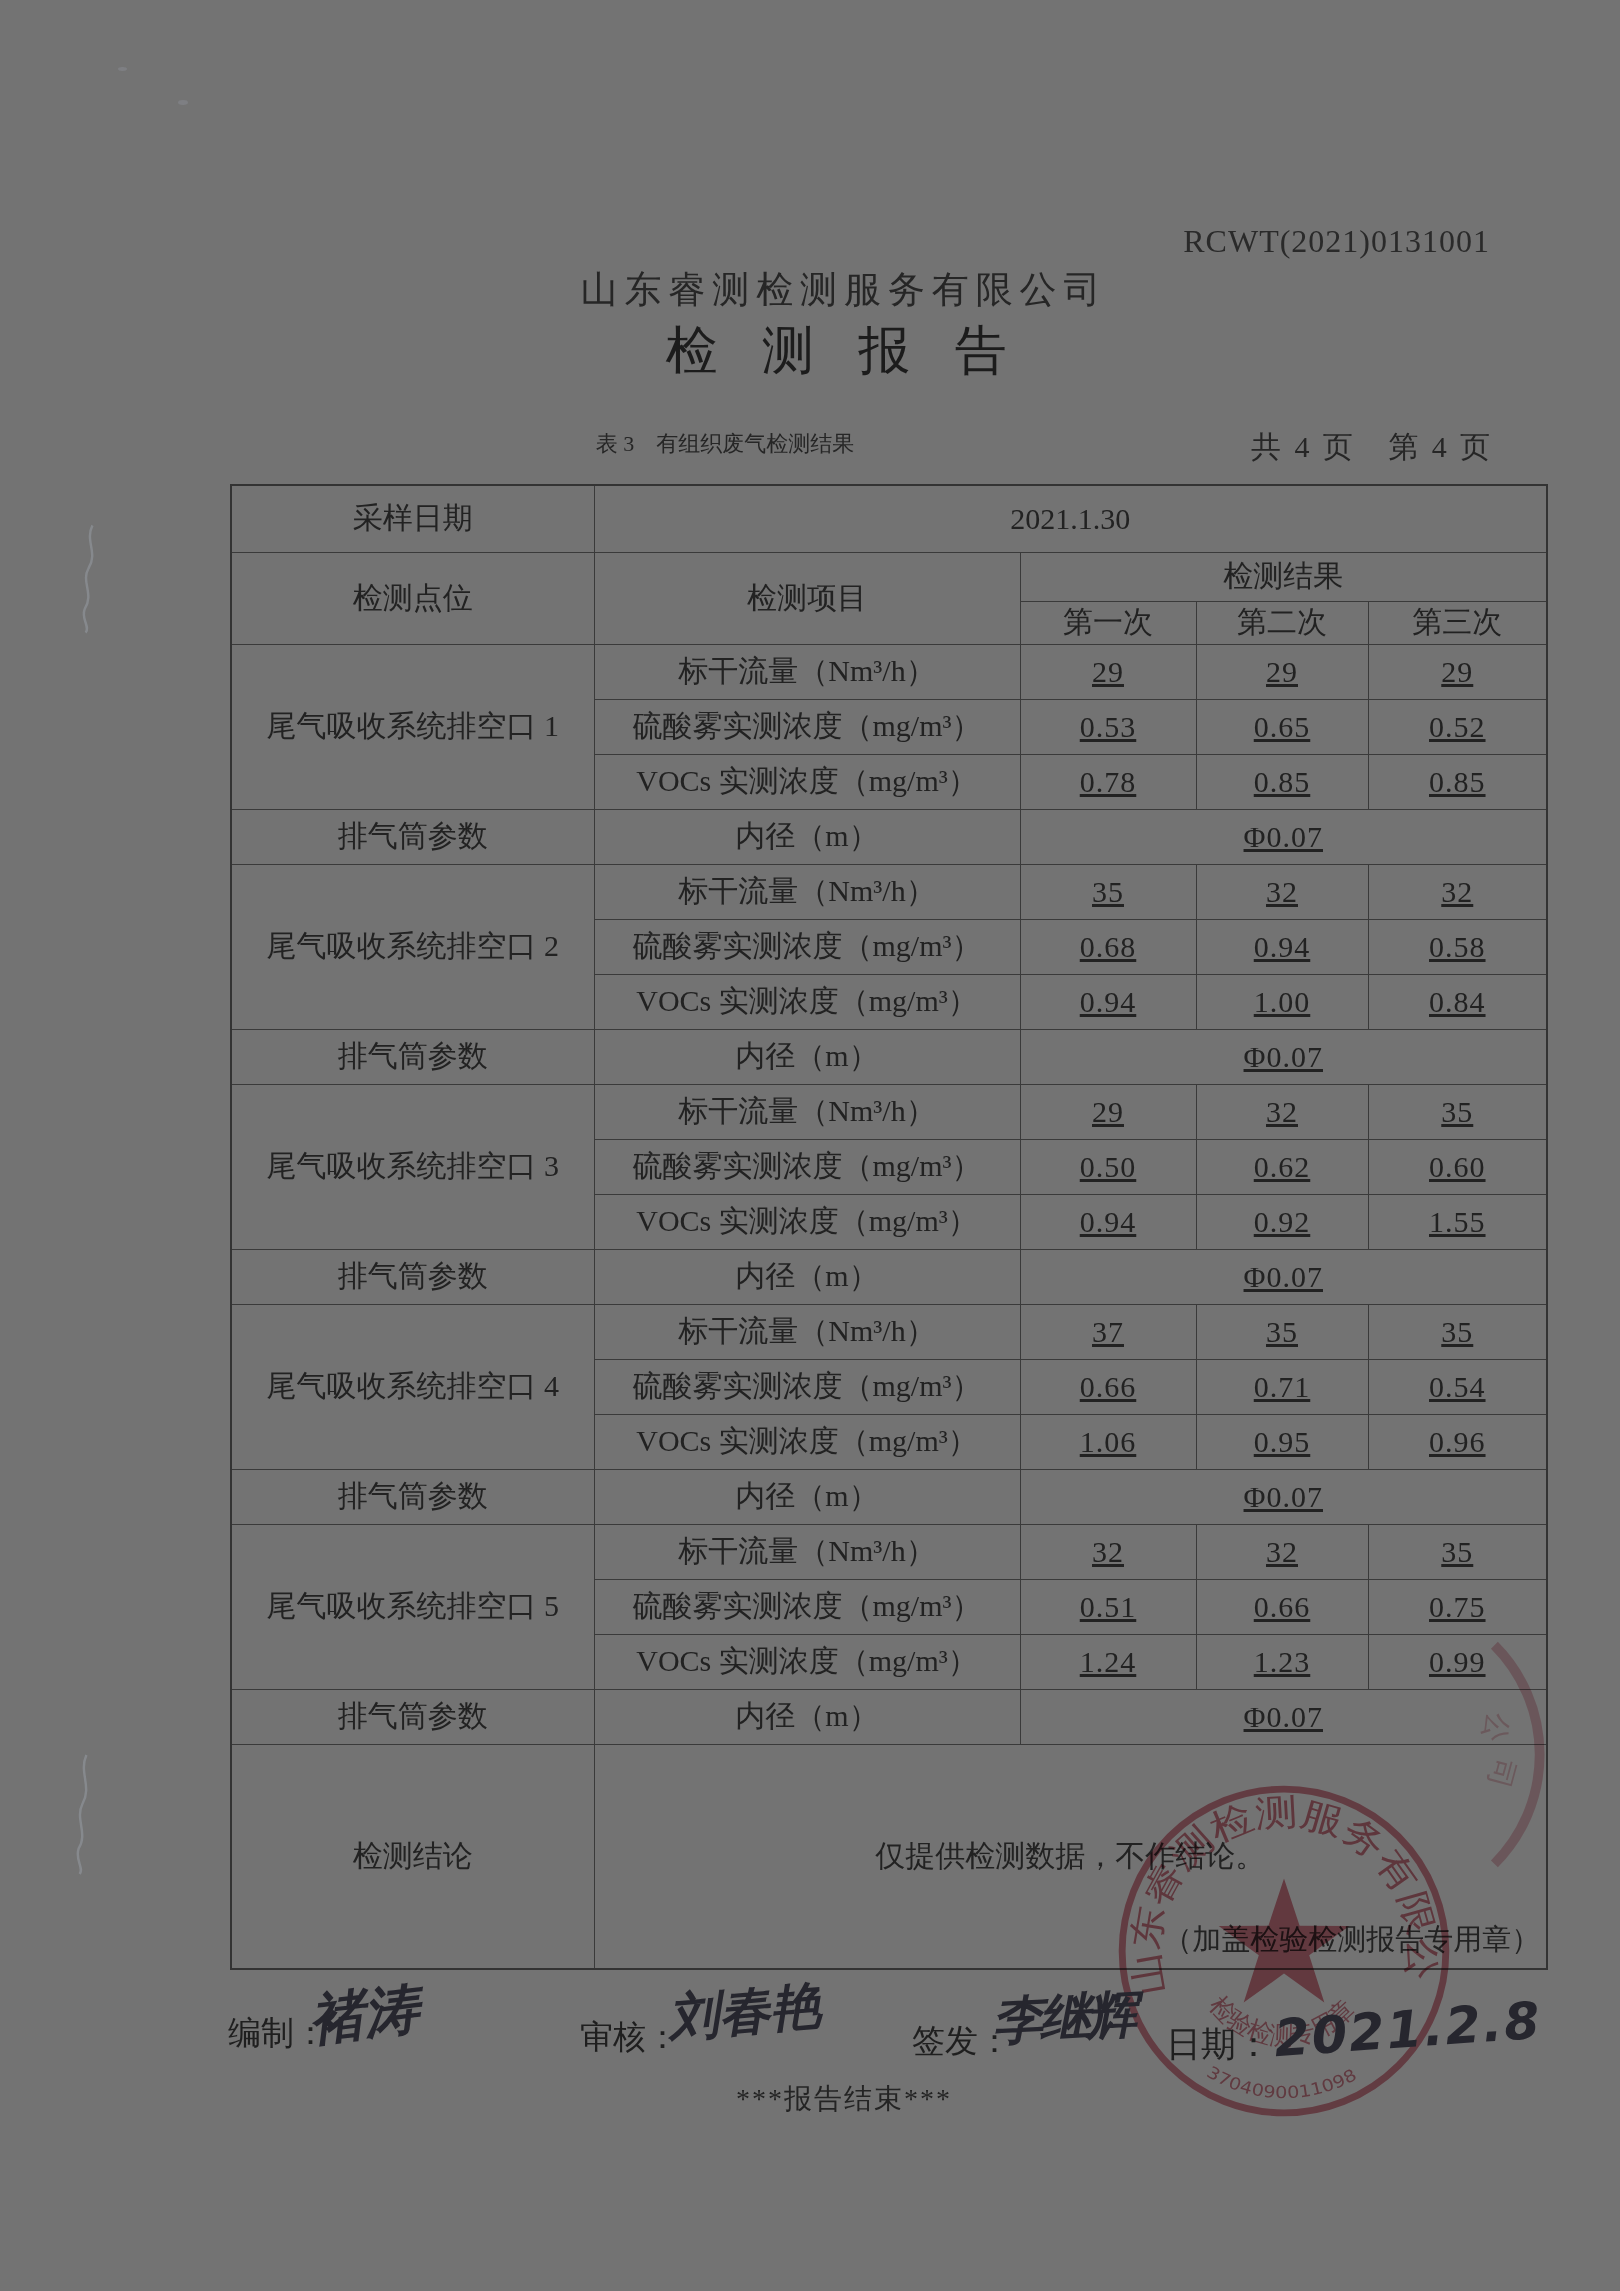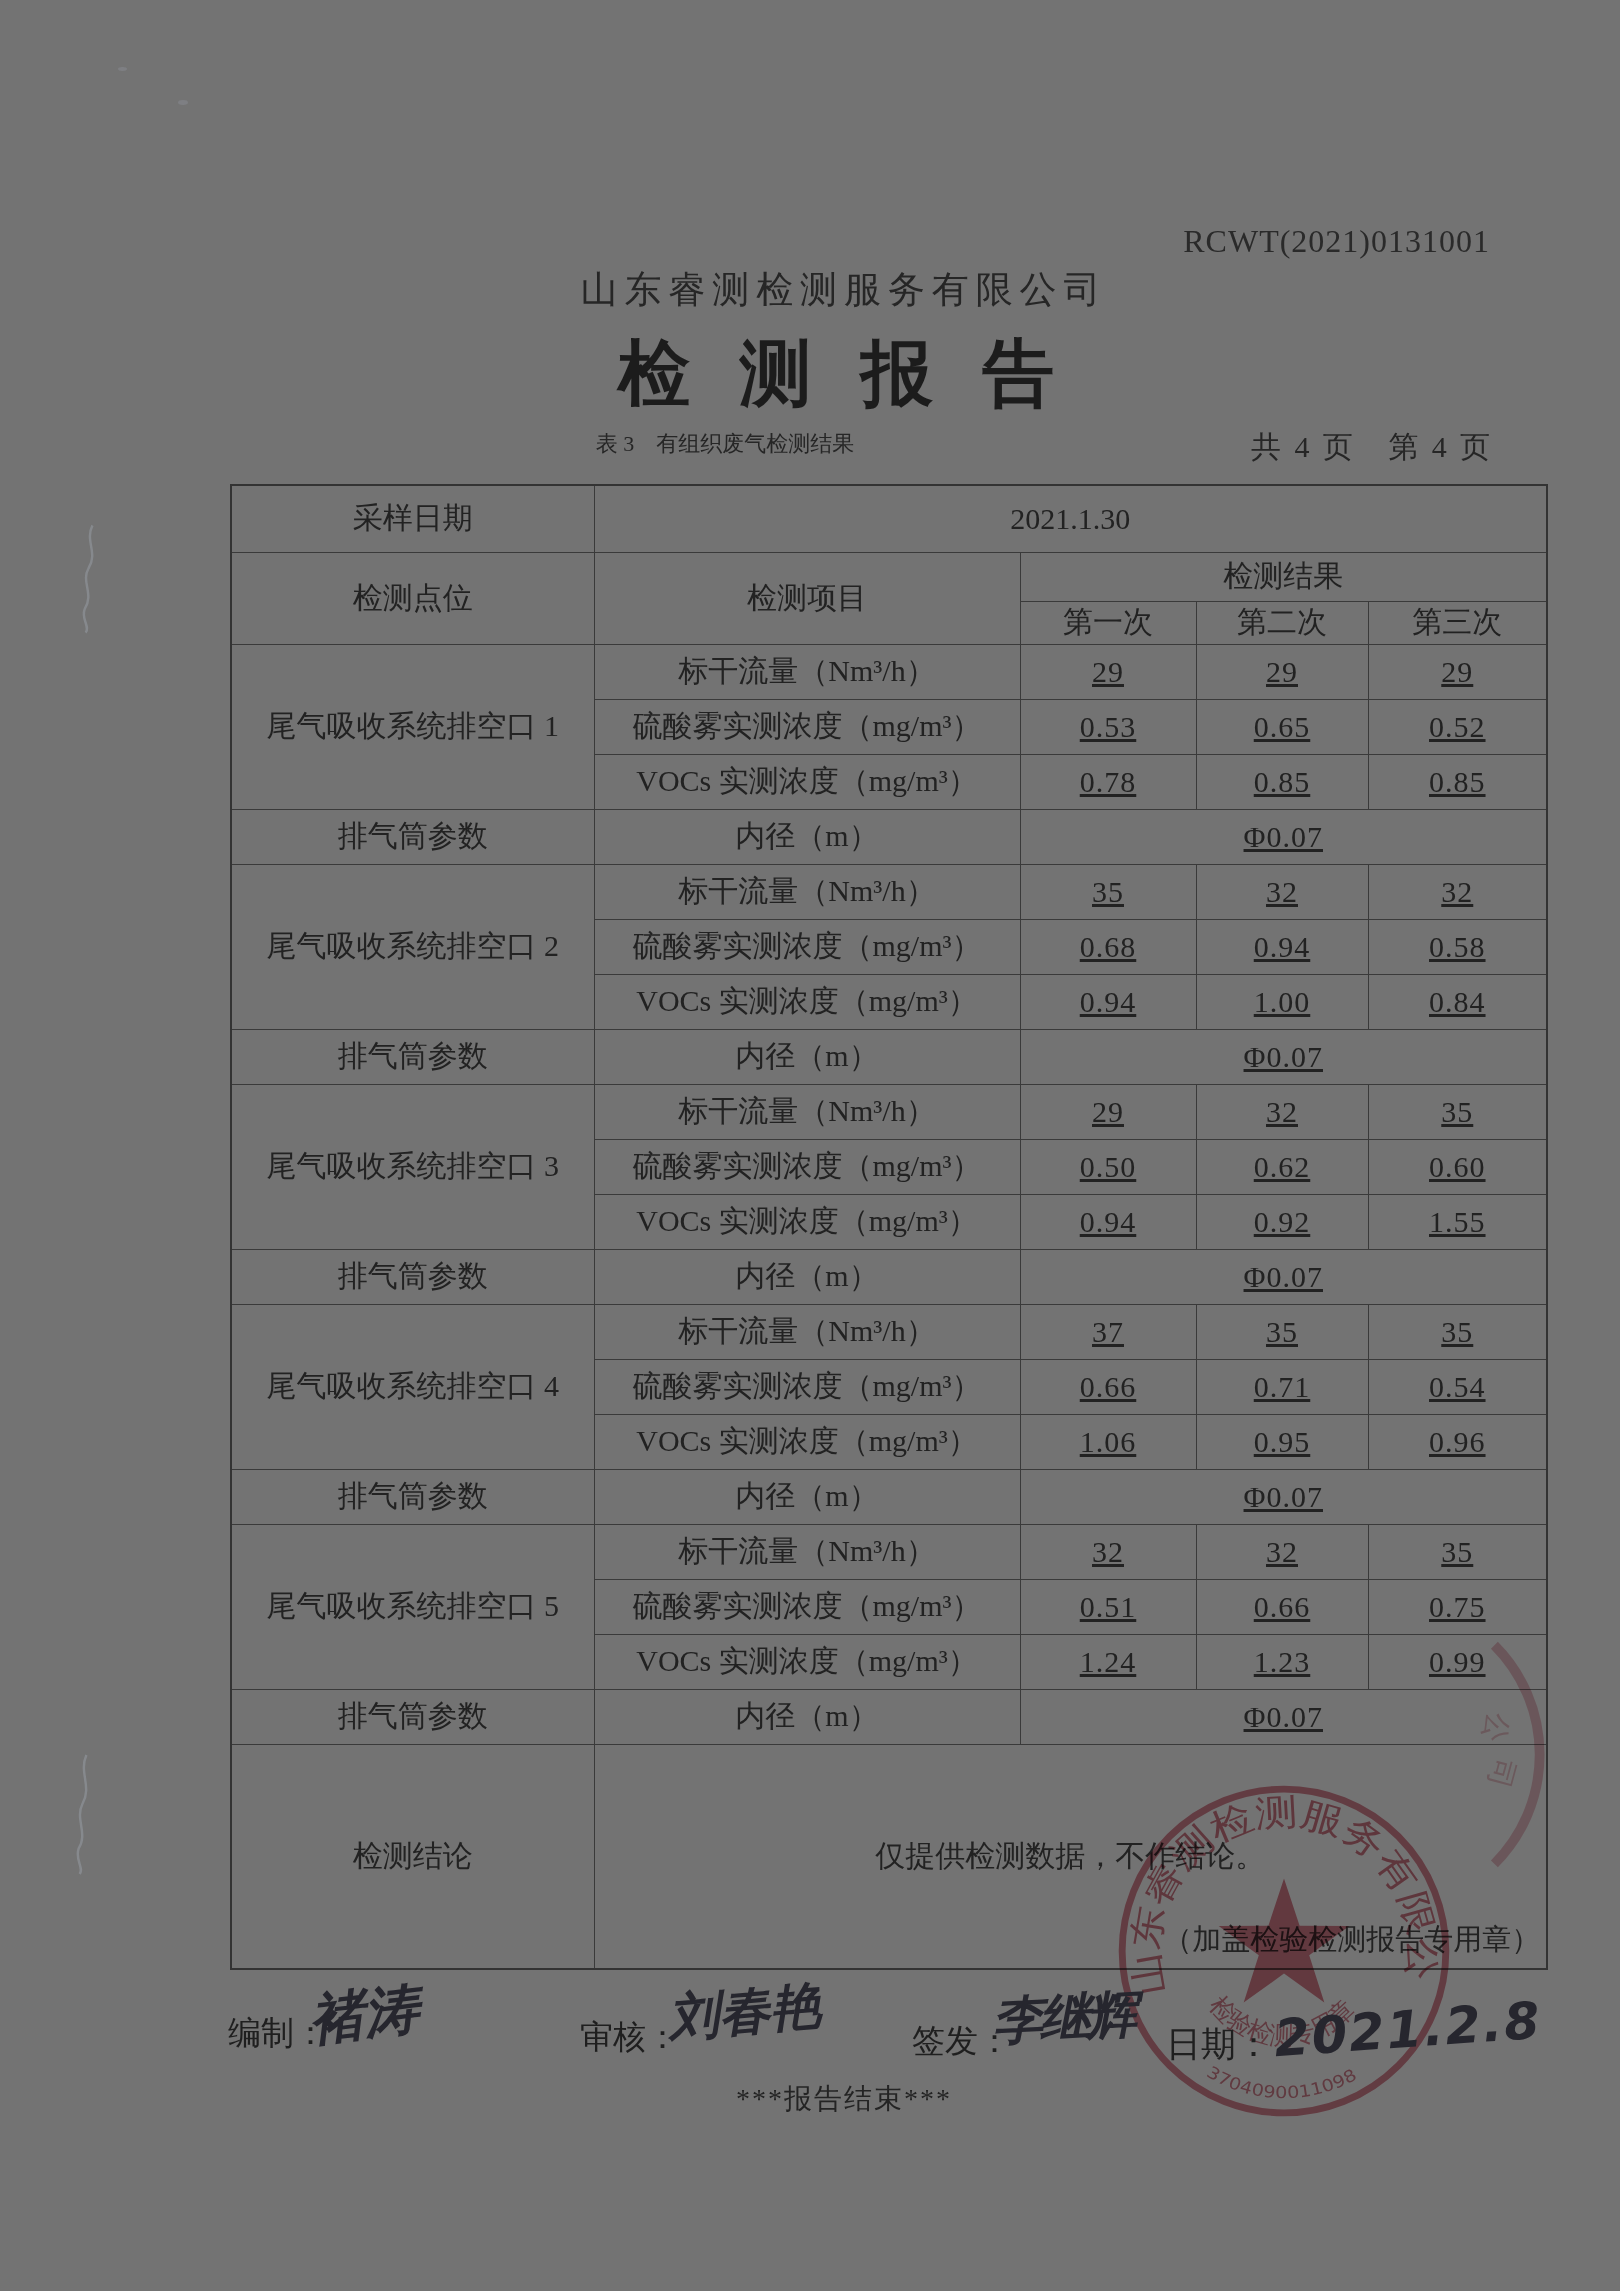--- a/index.html
+++ b/index.html
@@ -6,22 +6,22 @@
   .page{
     position:relative;width:1620px;height:2292px;background:#737373;
     font-family:"Liberation Serif","DejaVu Serif",serif;color:#1e1e1e;overflow:hidden;
     margin:0 auto;
   }
   
   .report-no{position:absolute;top:223px;left:1000px;width:490px;text-align:right;
     font-size:32px;letter-spacing:1px;color:#2a2a2a;}
   .company{position:absolute;top:265px;left:186px;width:1316px;text-align:center;
     font-size:37px;letter-spacing:6.9px;color:#262626;}
-  .doc-title{position:absolute;top:326px;left:186px;width:1316px;text-align:center;
-    font-size:72px;font-weight:bold;letter-spacing:15.7px;color:#1c1c1c;}
+  .doc-title{position:absolute;top:316px;left:186px;width:1316px;text-align:center;
+    font-size:52px;font-weight:normal;letter-spacing:15.7px;color:#1c1c1c;}
   .caption{position:absolute;top:429px;left:186px;width:1078px;text-align:center;
     font-size:22px;color:#262626;}
   .pagination{position:absolute;top:427px;left:1078px;width:415px;text-align:right;
     font-size:30px;letter-spacing:2.9px;color:#262626;}
   
   table.report{position:absolute;left:186px;top:484px;width:1316px;
     border-collapse:collapse;table-layout:fixed;z-index:2;margin-left:44px;}
   table.report td{border:1.7px solid #3a3a3a;text-align:center;vertical-align:middle;
     font-size:30px;color:#222;padding:0 3.9px;overflow:hidden;}
   table.report{border:2.5px solid #333;}

